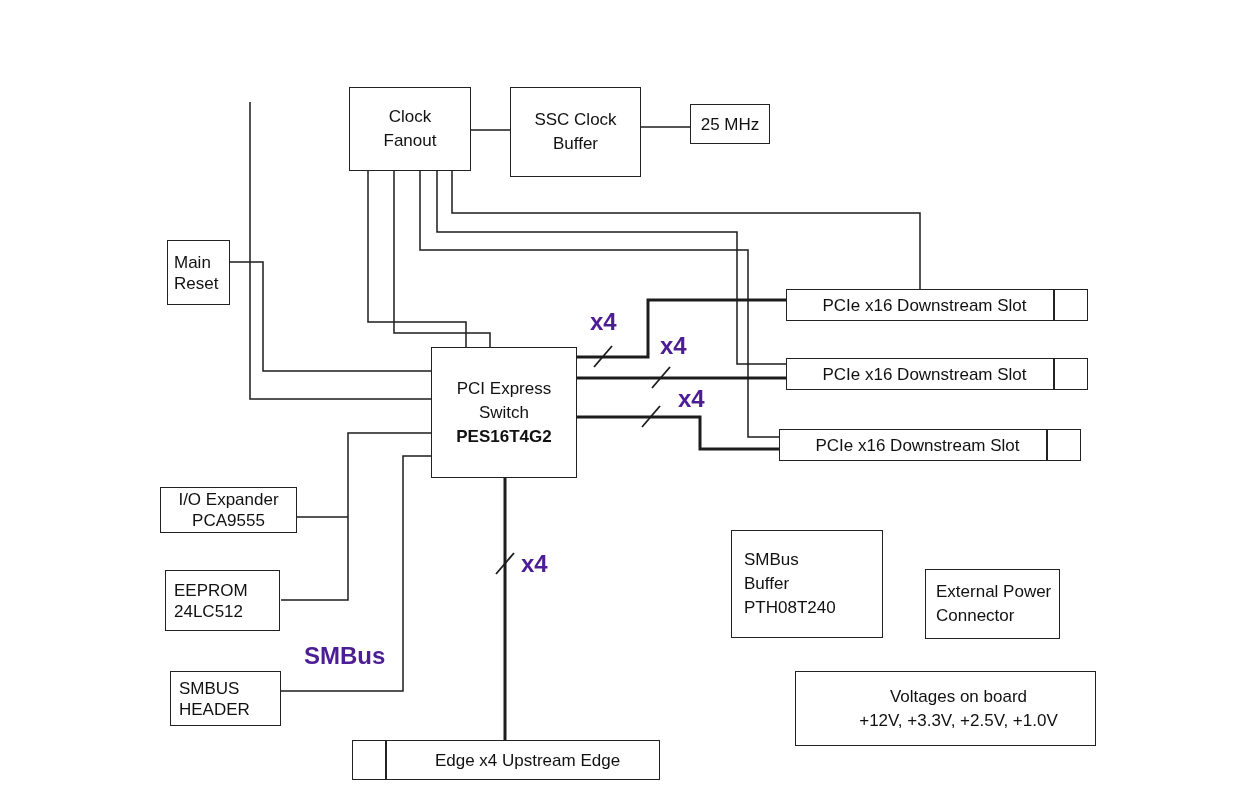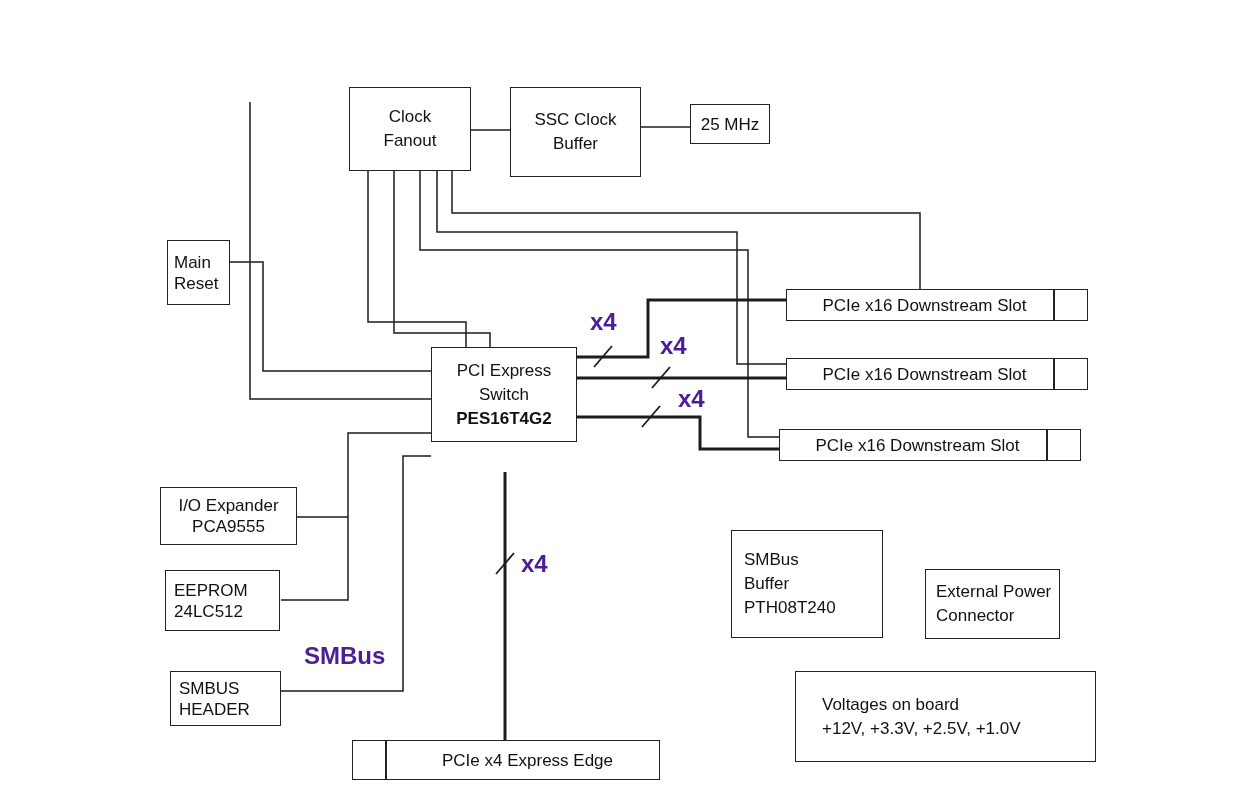--- a/index.html
+++ b/index.html
@@ -91,73 +91,73 @@
 
   <div class="box center" style="left:690px; top:104px; width:80px; height:40px;">
     <span>25 MHz</span>
   </div>
 
   <div class="box leftpad" style="left:167px; top:240px; width:63px; height:65px; padding-left:6px;">
     <span>Main</span>
     <span>Reset</span>
   </div>
 
-  <div class="box center bigline" style="left:431px; top:347px; width:146px; height:95px;">
+  <div class="box center bigline" style="left:431px; top:347px; width:146px; height:131px;">
     <span>PCI Express</span>
     <span>Switch</span>
     <span class="bold">PES16T4G2</span>
   </div>
 
   <div class="box slot" style="left:786px; top:289px; width:268px; height:32px;">
     <span>PCIe x16 Downstream Slot</span>
   </div>
   <div class="box key" style="left:1054px; top:289px; width:34px; height:32px;"></div>
 
   <div class="box slot" style="left:786px; top:358px; width:268px; height:32px;">
     <span>PCIe x16 Downstream Slot</span>
   </div>
   <div class="box key" style="left:1054px; top:358px; width:34px; height:32px;"></div>
 
   <div class="box slot" style="left:779px; top:429px; width:268px; height:32px;">
     <span>PCIe x16 Downstream Slot</span>
   </div>
   <div class="box key" style="left:1047px; top:429px; width:34px; height:32px;"></div>
 
-  <div class="box center" style="left:160px; top:487px; width:137px; height:58px;">
+  <div class="box center" style="left:160px; top:487px; width:137px; height:46px;">
     <span>I/O Expander</span>
     <span>PCA9555</span>
   </div>
 
   <div class="box leftpad" style="left:165px; top:570px; width:115px; height:61px;">
     <span>EEPROM</span>
     <span>24LC512</span>
   </div>
 
   <div class="box leftpad" style="left:170px; top:671px; width:111px; height:55px;">
     <span>SMBUS</span>
     <span>HEADER</span>
   </div>
 
   <div class="box key" style="left:352px; top:740px; width:34px; height:40px;"></div>
   <div class="box slot" style="left:386px; top:740px; width:274px; height:40px;">
-    <span>PCIe x4 Express Edge</span>
+    <span>Edge x4 Upstream Edge</span>
   </div>
 
   <div class="box bigline" style="left:731px; top:530px; width:152px; height:108px; padding-left:12px;">
     <span>SMBus</span>
     <span>Buffer</span>
     <span>PTH08T240</span>
   </div>
 
   <div class="box bigline" style="left:925px; top:569px; width:135px; height:70px; padding-left:10px;">
     <span>External Power</span>
     <span>Connector</span>
   </div>
 
-  <div class="box bigline" style="left:795px; top:671px; width:301px; height:91px; padding-left:26px;">
+  <div class="box bigline" style="left:795px; top:671px; width:301px; height:75px; padding-left:26px;align-items:center;">
     <span>Voltages on board</span>
     <span>+12V, +3.3V, +2.5V, +1.0V</span>
   </div>
 
   <div class="buslabel" style="left:590px; top:308px;">x4</div>
   <div class="buslabel" style="left:660px; top:332px;">x4</div>
   <div class="buslabel" style="left:678px; top:385px;">x4</div>
   <div class="buslabel" style="left:521px; top:550px;">x4</div>
   <div class="buslabel" style="left:304px; top:642px;">SMBus</div>
 

